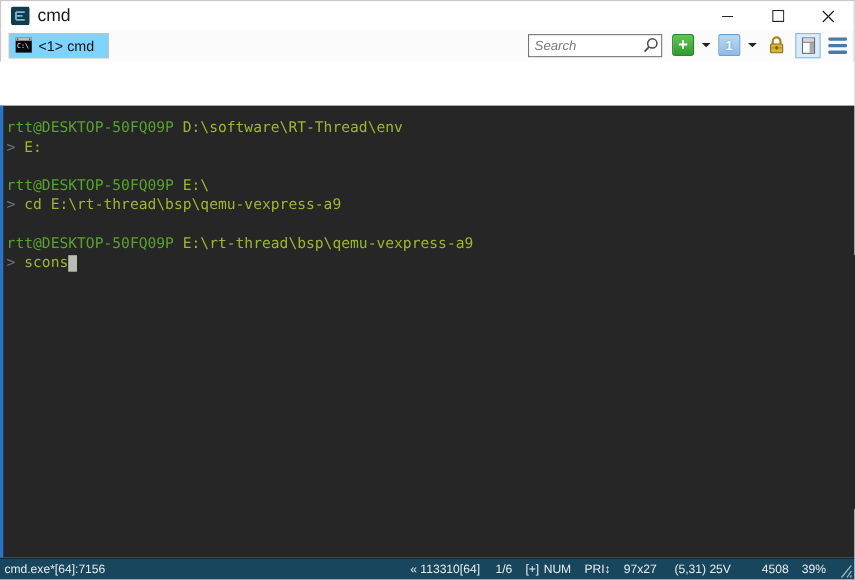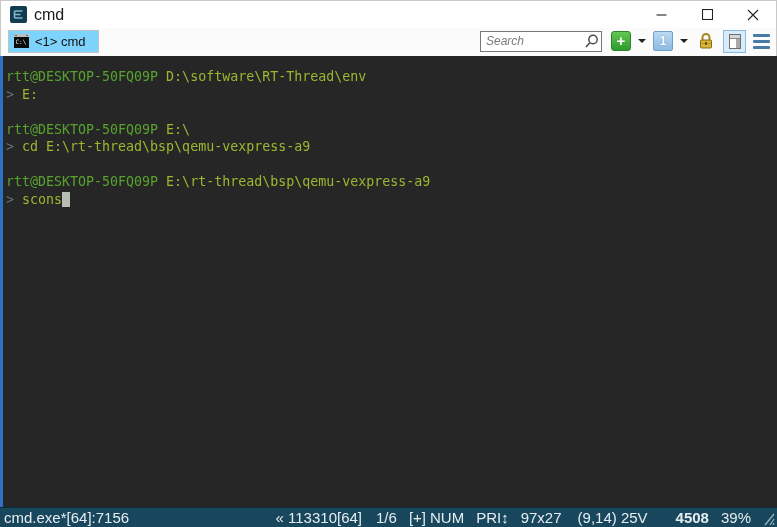--- a/index.html
+++ b/index.html
@@ -81,20 +81,21 @@
   .panel-ico::after { content:""; position:absolute; left:0; top:0; width:100%; height:3px; background:#d6d6d6; border-bottom:1px solid #8a8a8a; }
   .btn-menu { width: 17px; height: 15px; display: flex; flex-direction: column; justify-content: space-between; }
   .btn-menu i { display:block; height: 3px; background: #4a7ba6; border-radius: 1px; }
 
   
   .terminal {
     flex: 1 1 auto;
     background: var(--terminal-bg, #262626);
     position: relative;
     overflow: hidden;
+    margin-top: 40px;
   }
   .scroll-indicator {
     position: absolute; left: 0; top: 0; bottom: 0; width: 3px;
     background: var(--scroll-indicator, #2b72c4);
   }
   .term-pre {
     font-family: "DejaVu Sans Mono", monospace;
     font-size: 13.3px; line-height: 17.5px;
     padding: 12px 8px 0 6px;
     white-space: pre;
@@ -105,30 +106,30 @@
   .t-prompt { color: var(--prompt-symbol, #64737b); }
   .t-cmd    { color: var(--command-text, #9ab82e); }
   .t-cursor { background: var(--cursor, #b9beb5); color: transparent; }
 
   
   .statusbar {
     height: 20px; flex: 0 0 20px;
     background: var(--statusbar-bg, #18465c);
     color: var(--statusbar-text, #e6edf0);
     display: flex; align-items: center;
-    font-size: 15px;
+    font-size: 11px;
     padding: 0 2px 0 4px;
     border-top: 1px solid #0d2a38;
   }
   .status-right { margin-left: auto; display: flex; align-items: center; }
   .seg { margin-left: 12px; white-space: nowrap; }
   .seg:nth-child(2) { margin-left: 14px; }
   .seg:nth-child(4) { margin-left: 4px; }
   .seg:nth-child(7) { margin-left: 16px; }
-  .seg:nth-child(8) { margin-left: 28px; font-weight: bold; }
+  .seg:nth-child(8) { margin-left: 28px; }
   .grip { margin-left: 10px; width: 14px; height: 16px; }
 </style>
 </head>
 <body>
 
 <div class="window">
 
   <div class="titlebar">
     <svg class="app-icon" viewBox="0 0 17 17">
       <rect x="0" y="0" width="17" height="17" rx="2" fill="#123b4f"></rect>
@@ -209,21 +210,21 @@
 
   <div class="statusbar">
     <span>cmd.exe*[64]:7156</span>
     <div class="status-right" id="status-right">
         <span class="seg">« 113310[64]</span>
         <span class="seg">1/6</span>
         <span class="seg">[+]</span>
         <span class="seg">NUM</span>
         <span class="seg">PRI↕</span>
         <span class="seg">97x27</span>
-        <span class="seg">(9,14) 25V</span>
+        <span class="seg">(5,31) 25V</span>
         <span class="seg">4508</span>
         <span class="seg">39%</span>
       </div>
     <svg class="grip" viewBox="0 0 14 16">
       <path d="M13 4 L4 15 M13 9 L9 15 M13 13 L12 15" stroke="#9fb7c0" stroke-width="1.2" fill="none"></path>
     </svg>
   </div>
 
 </div>
 

